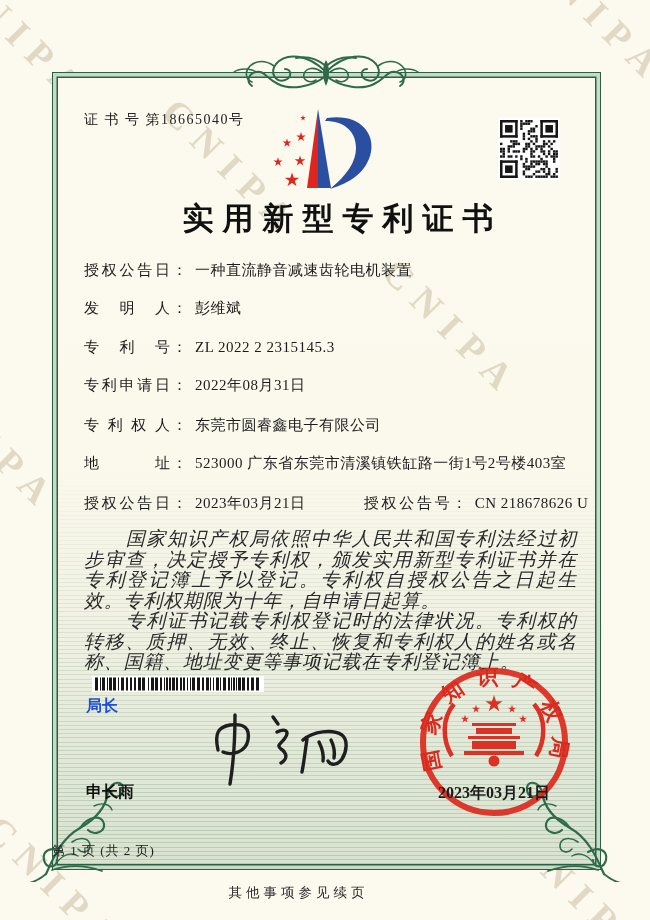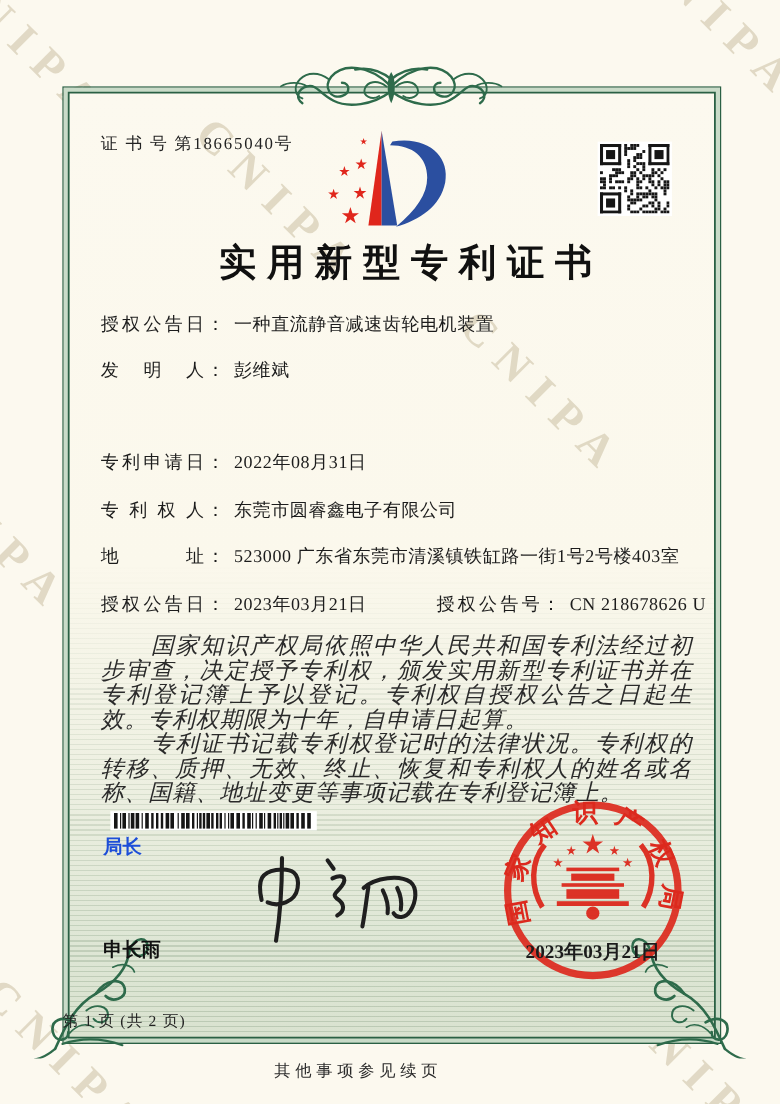--- a/index.html
+++ b/index.html
@@ -301,20 +301,23 @@
       </svg>
 
     <div class="title">实用新型专利证书</div>
 
     <div class="row" style="top:261px">
       <span class="flabel">授权公告日</span><span class="colon">：</span><span class="fvalue">一种直流静音减速齿轮电机装置</span>
     </div>
     <div class="row" style="top:299px">
       <span class="flabel">发明人</span><span class="colon">：</span><span class="fvalue">彭维斌</span>
     </div>
+    <div class="row" style="top:338px">
+      <span class="flabel">专利号</span><span class="colon">：</span><span class="fvalue">ZL 2022 2 2315145.3</span>
+    </div>
     <div class="row" style="top:376px">
       <span class="flabel">专利申请日</span><span class="colon">：</span><span class="fvalue">2022年08月31日</span>
     </div>
     <div class="row" style="top:416px">
       <span class="flabel">专利权人</span><span class="colon">：</span><span class="fvalue">东莞市圆睿鑫电子有限公司</span>
     </div>
     <div class="row" style="top:454px">
       <span class="flabel">地址</span><span class="colon">：</span><span class="fvalue">523000 广东省东莞市清溪镇铁缸路一街1号2号楼403室</span>
     </div>
     <div class="row" style="top:494px">

